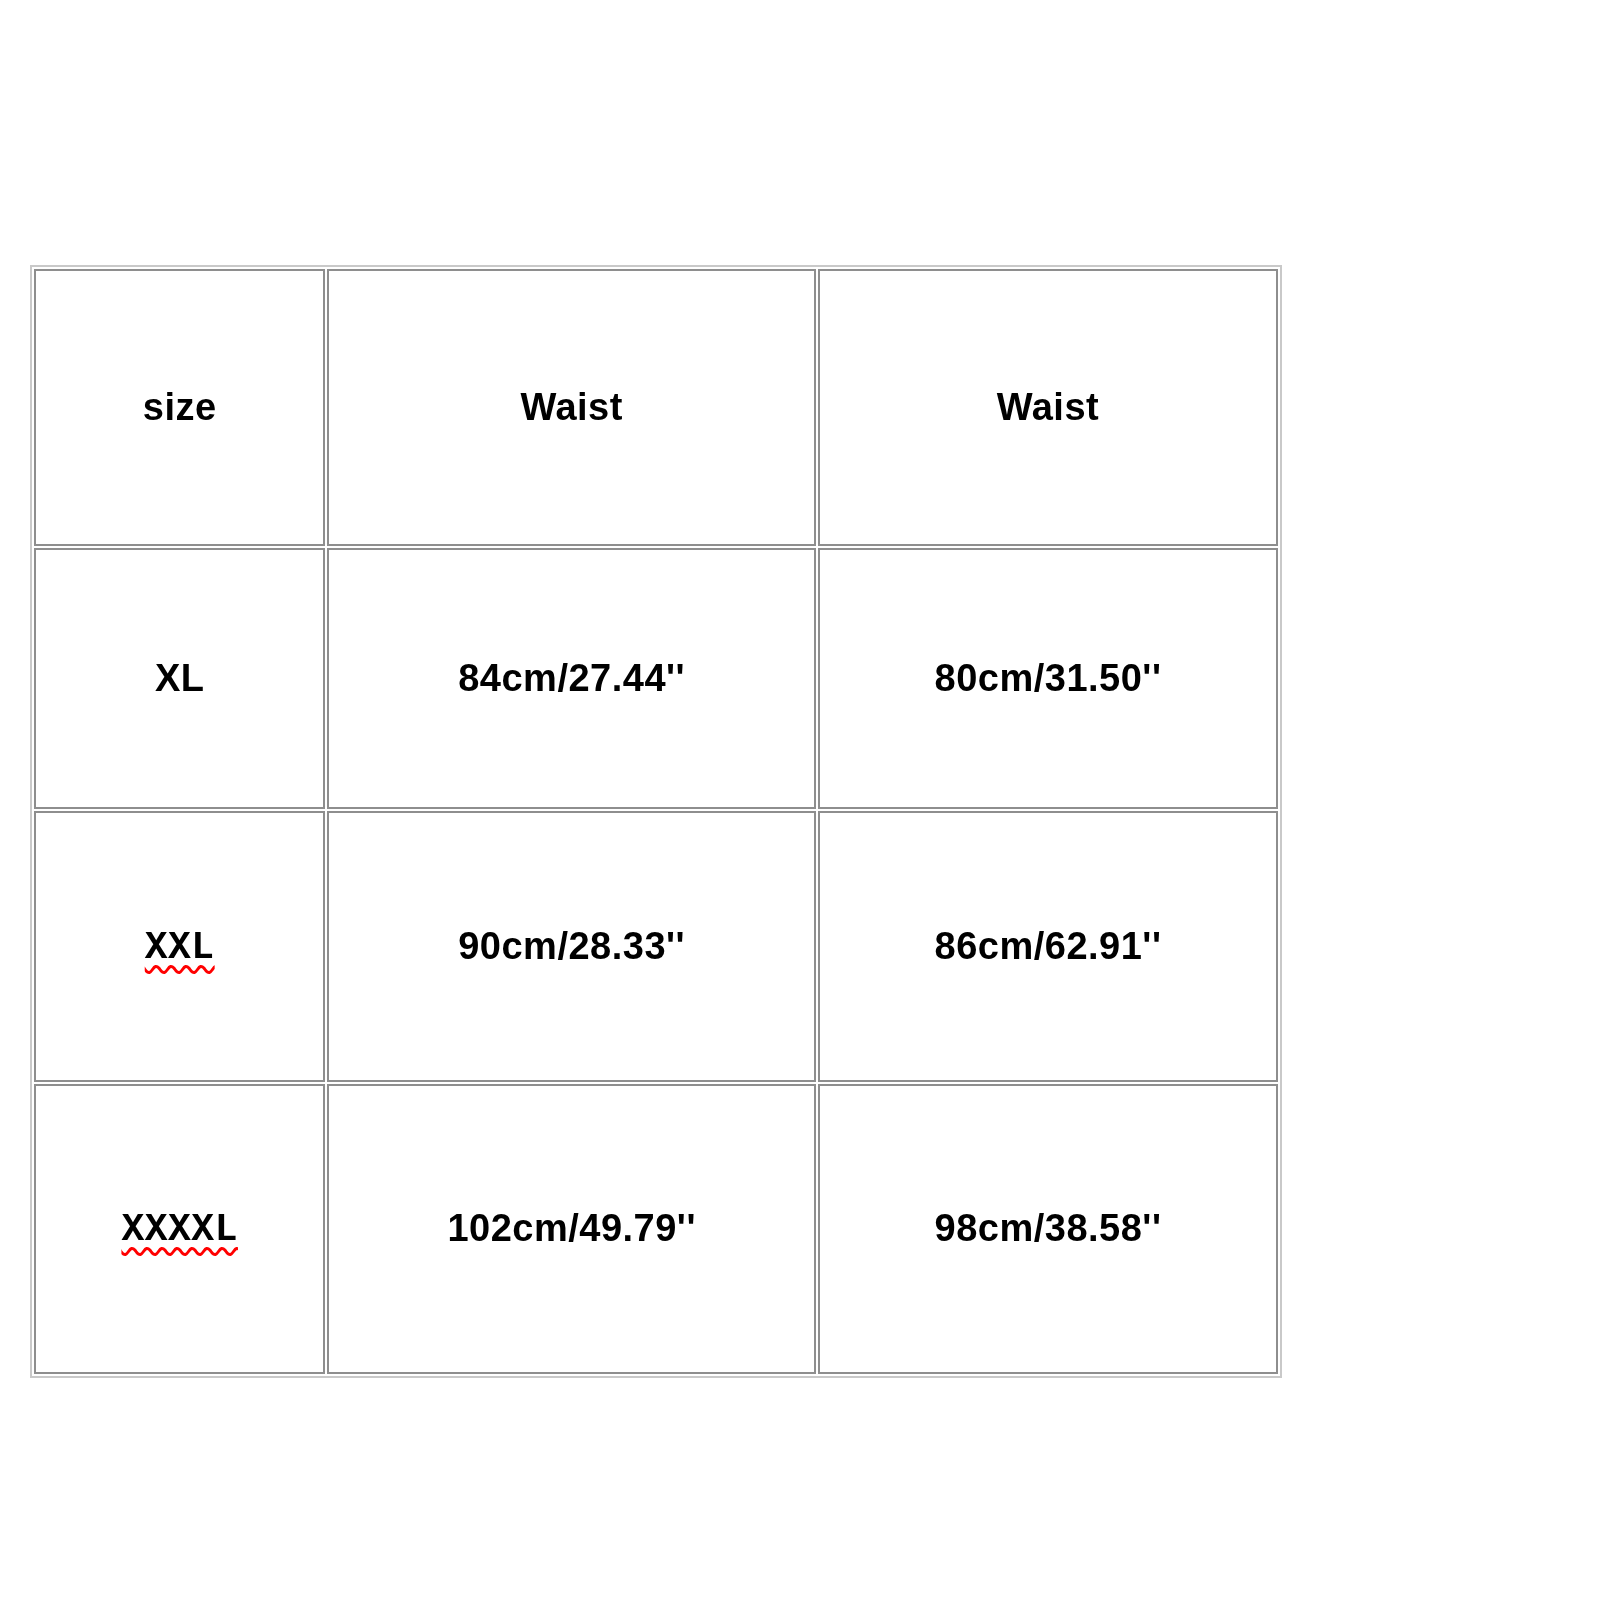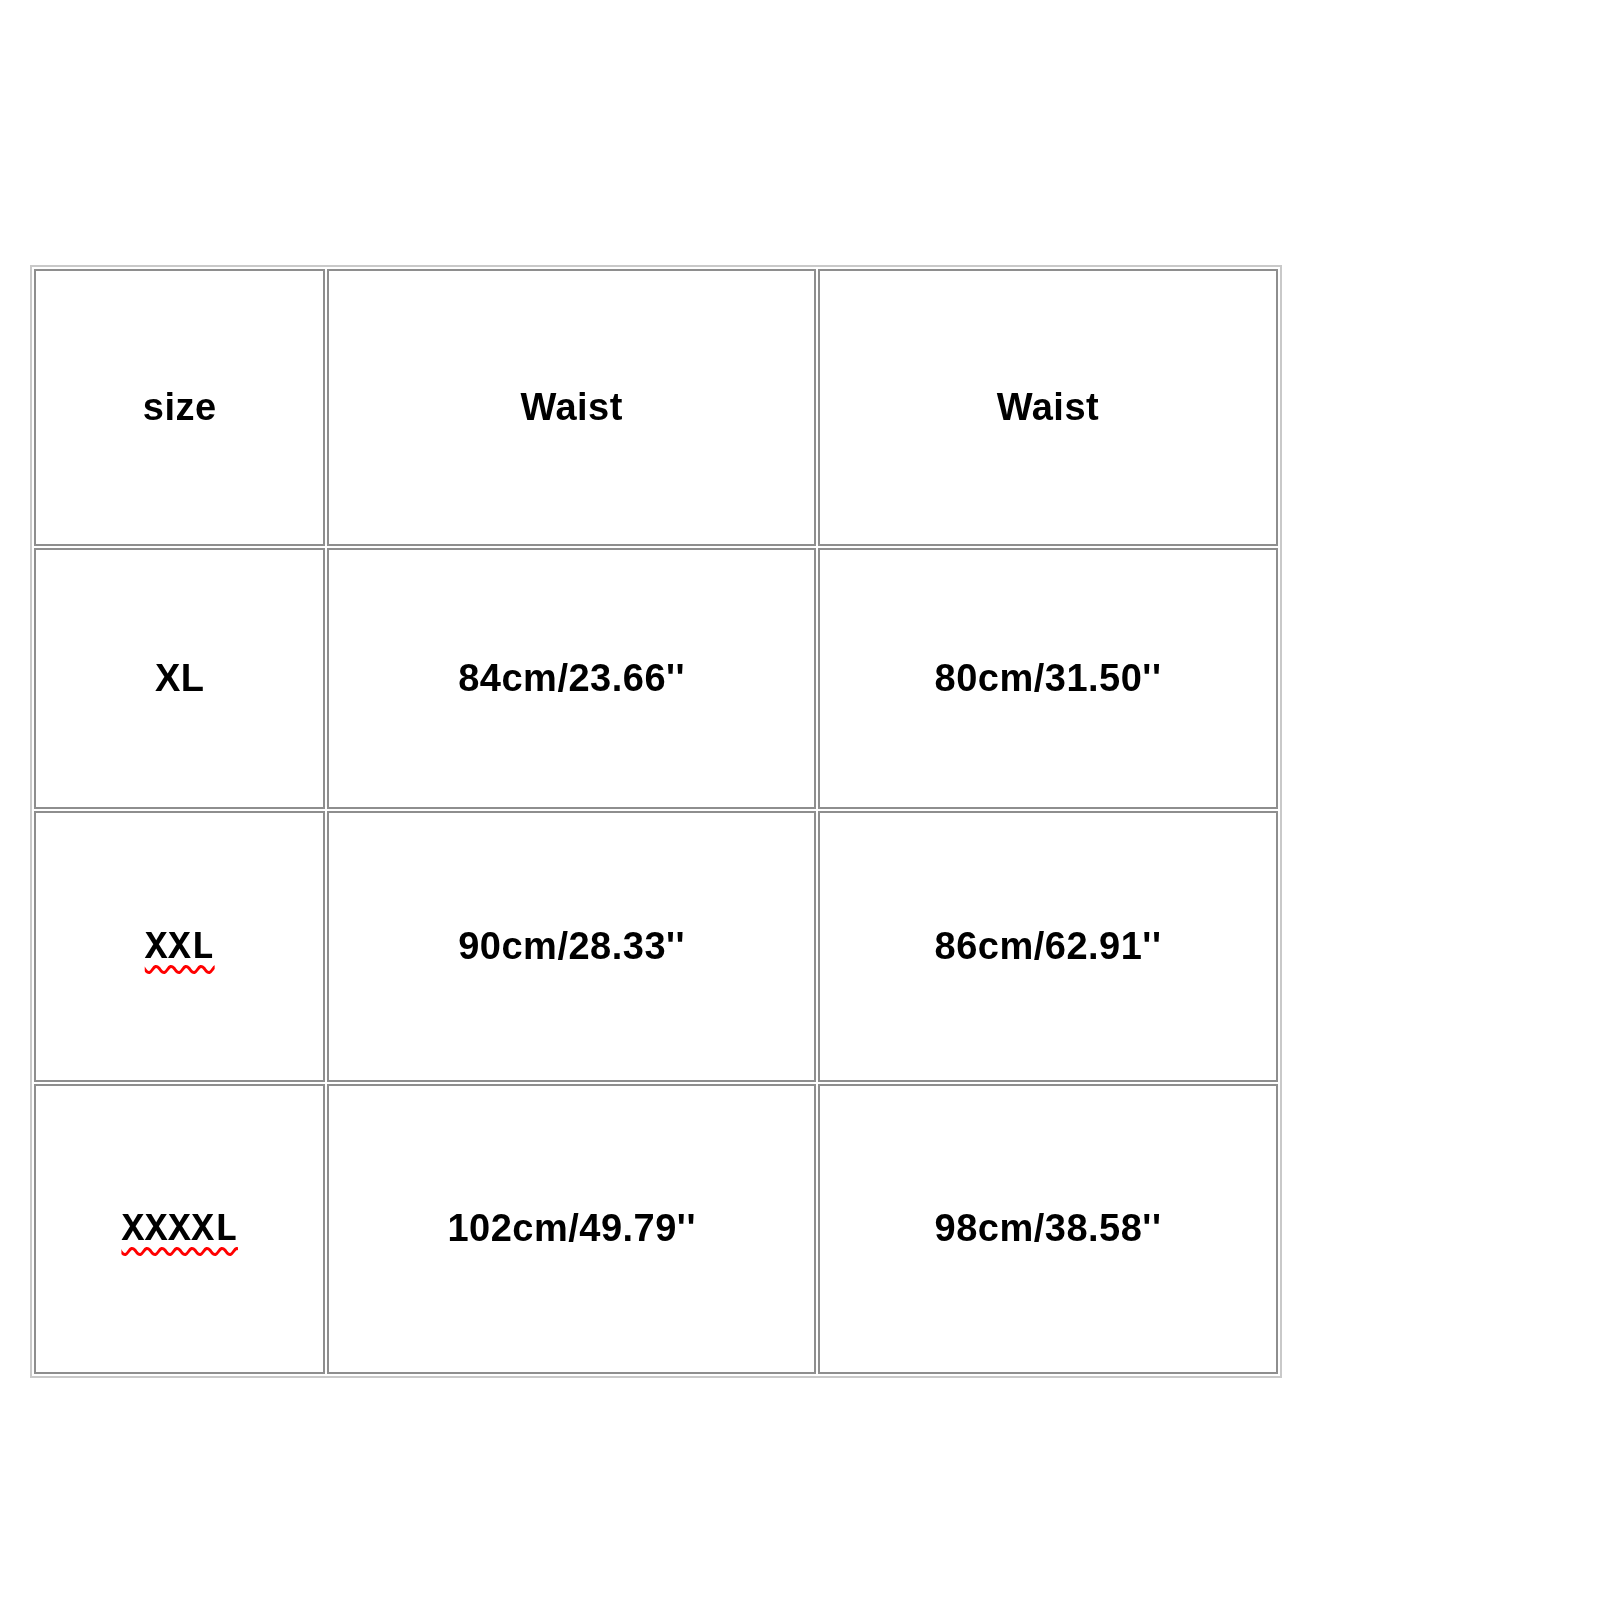--- a/index.html
+++ b/index.html
@@ -81,21 +81,21 @@
         <td>
           <span class="lbl">Waist</span>
         </td>
       </tr>
 
       <tr class="r-1">
         <td>
           <span class="lbl">XL</span>
         </td>
         <td>
-          <span class="lbl">84cm/23.66''</span>
+          <span class="lbl">84cm/27.44''</span>
         </td>
         <td>
           <span class="lbl">80cm/31.50''</span>
         </td>
       </tr>
 
       <tr class="r-2">
         <td>
           <span class="lbl squiggle">XXL</span>
         </td>

